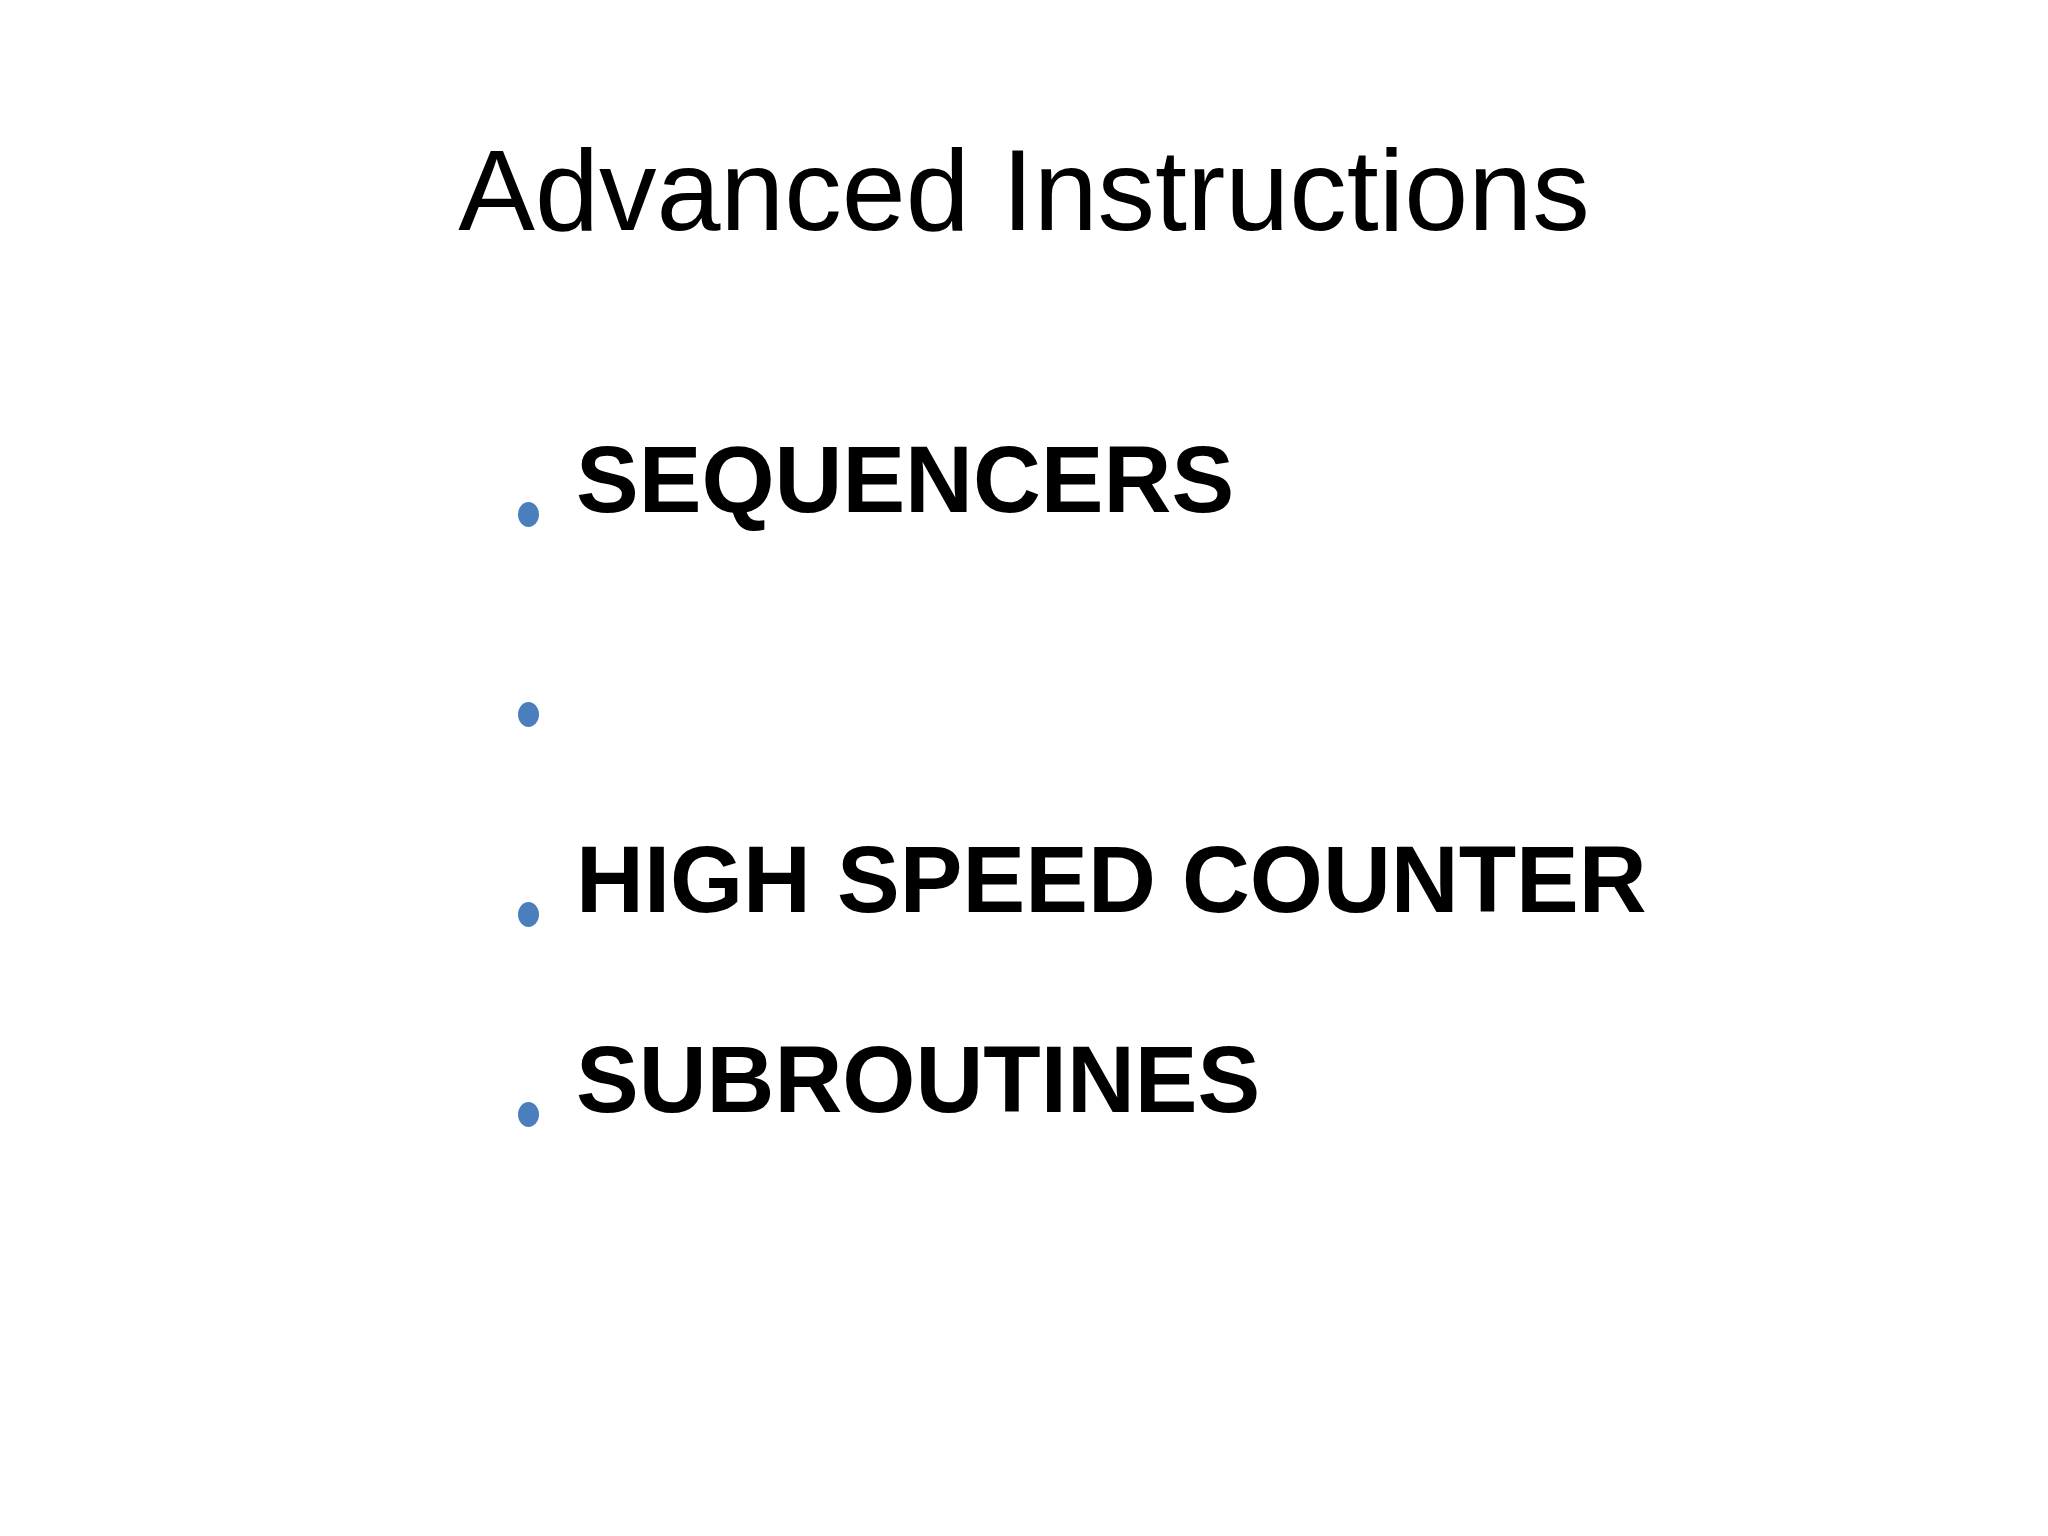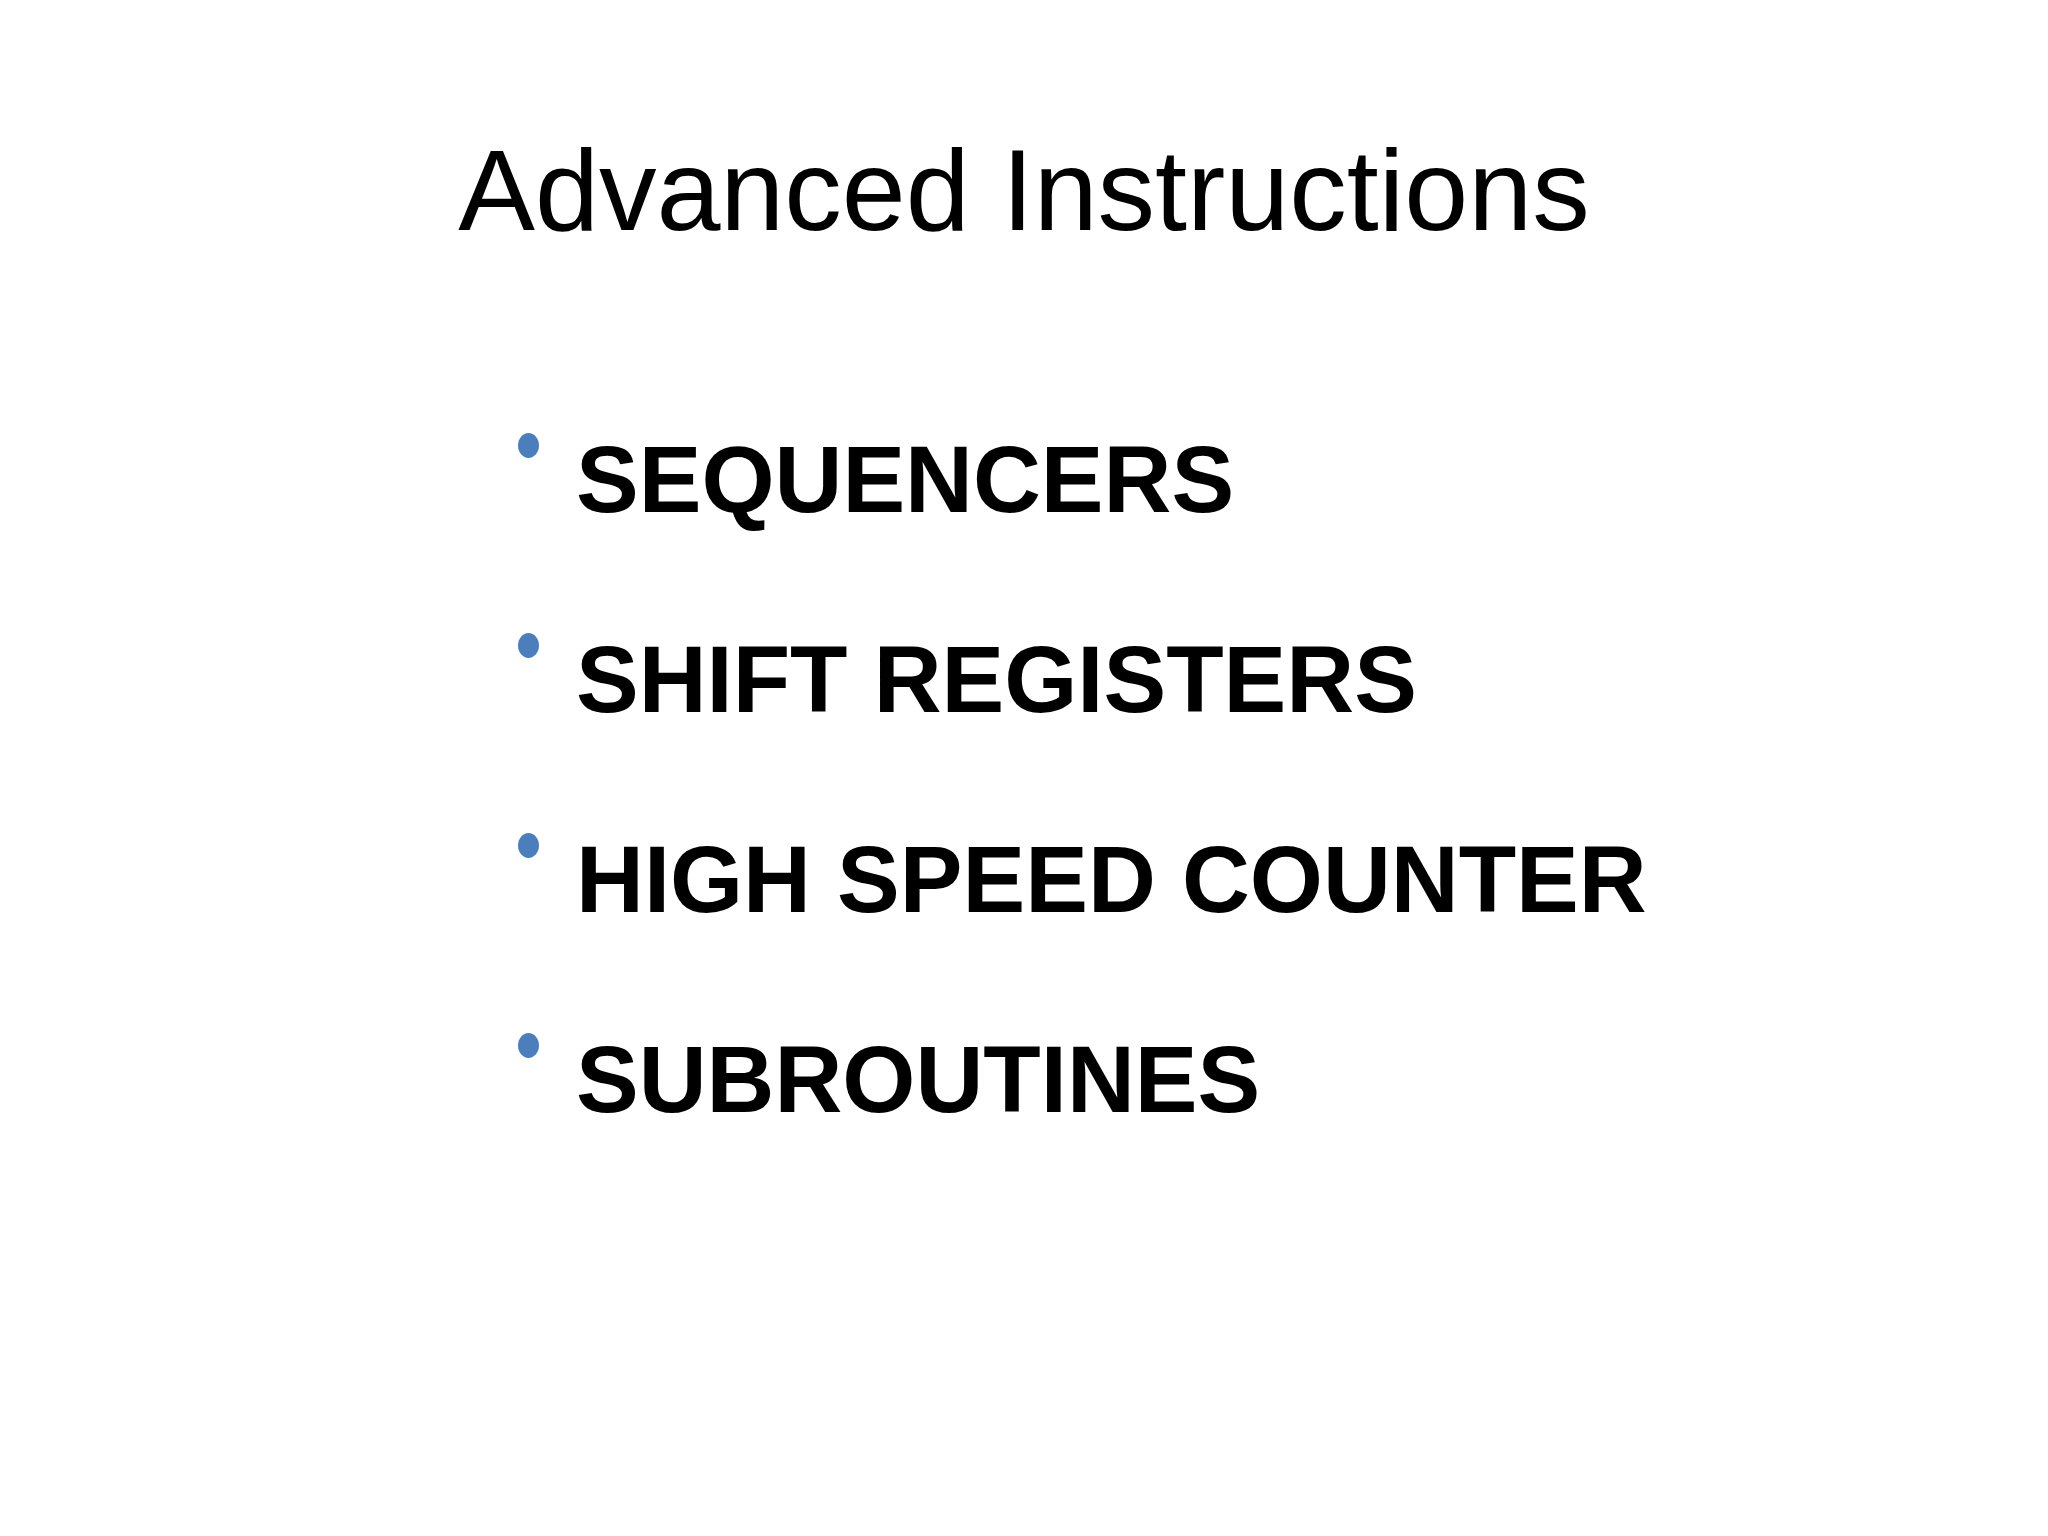--- a/index.html
+++ b/index.html
@@ -37,21 +37,21 @@
     left: 518px;
     margin: 0;
     padding: 0;
     list-style: none;
     display: flex;
     flex-direction: column;
     gap: 106px;
   }
   .bullet-item {
     display: flex;
-    align-items: flex-start;
+    align-items: flex-end;
     height: 94px;
   }
   .bullet-dot {
     width: 21px;
     height: 25px;
     border-radius: 50%;
     background: var(--bullet-dot-color, #4a7ebd);
     margin-right: 37px;
     flex: 0 0 auto;
   }
@@ -72,21 +72,20 @@
 
   <ul class="bullet-list">
 
     <li class="bullet-item">
       <span class="bullet-dot"></span>
       <span class="bullet-label">SEQUENCERS</span>
     </li>
 
     <li class="bullet-item">
       <span class="bullet-dot"></span>
-      <span class="bullet-label">SHIFT REGISTERS</span>
     </li>
 
 
     <li class="bullet-item">
       <span class="bullet-dot"></span>
       <span class="bullet-label">HIGH SPEED COUNTER</span>
     </li>
 
     <li class="bullet-item">
       <span class="bullet-dot"></span>

